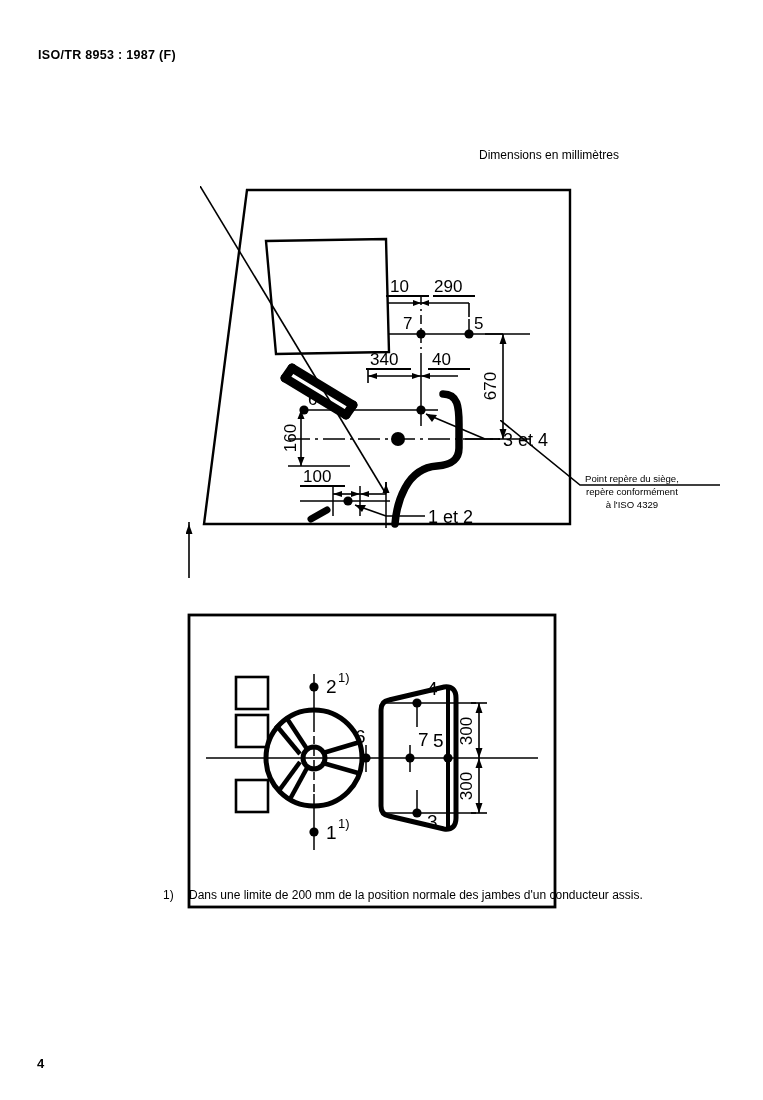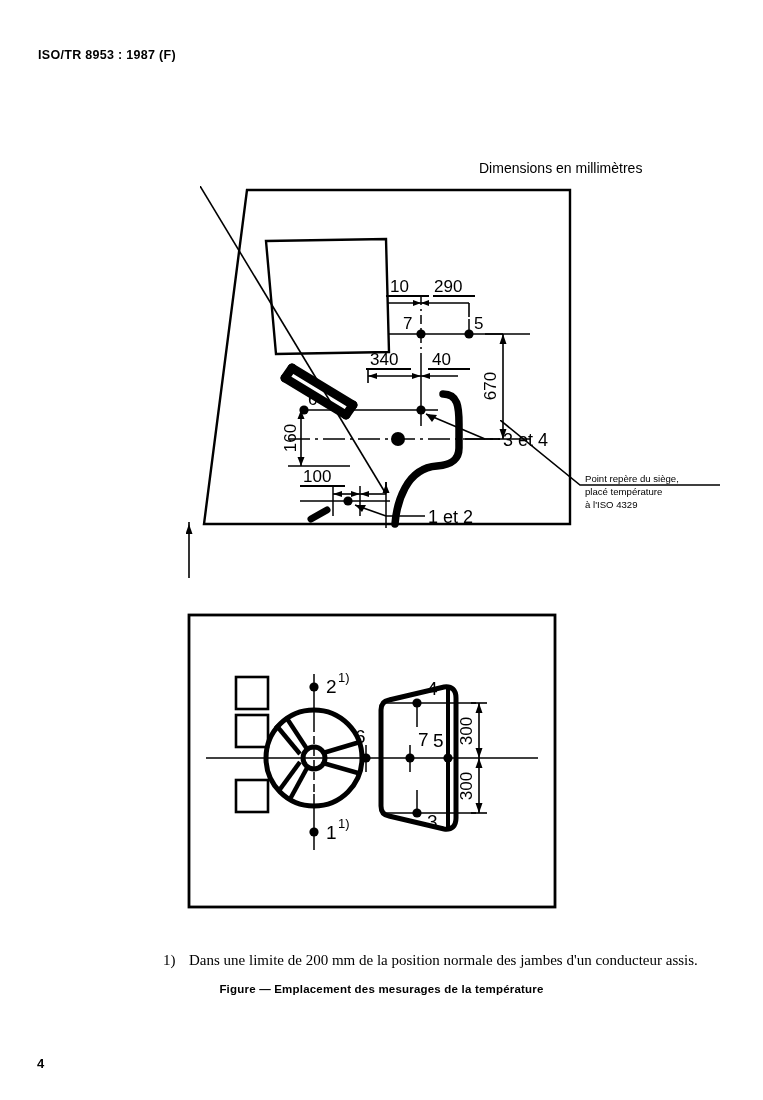--- a/index.html
+++ b/index.html
@@ -25,59 +25,58 @@
     top: 48px;
     font-size: 12.5px;
     font-weight: bold;
     letter-spacing: 0.3px;
     white-space: nowrap;
   }
 
   #dimensions-note {
     left: 479px;
     top: 148px;
-    font-size: 14px;
+    font-size: 12px;
     white-space: nowrap;
-    margin-top: 12px;
   }
 
   #side-view-wrap {
     left: 200px;
     top: 186px;
     width: 372px;
     height: 342px;
   }
   #plan-view-wrap {
     left: 186px;
     top: 612px;
     width: 372px;
     height: 298px;
   }
   #callout-wrap {
     left: 500px;
     top: 420px;
     width: 263px;
     height: 130px;
+    text-align: center;
   }
 
   .callout-text {
     position: absolute;
     left: 85px;
     top: 52px;
     font-size: 9.6px;
     line-height: 13.2px;
     white-space: nowrap;
   }
 
   #footnote {
     left: 163px;
-    top: 952px;
-    font-size: 15px;
+    top: 888px;
+    font-size: 12px;
     white-space: nowrap;
-    font-family: Liberation Serif, serif;
   }
   #footnote .fn-marker {
     display: inline-block;
     width: 26px;
   }
 
   #figure-caption {
     left: 0px;
     top: 983px;
     width: 763px;
@@ -261,21 +260,21 @@
       <text x="-8" y="32" font-size="17" transform="rotate(-90 -8 32)" text-anchor="middle">200</text>
     </svg>
   </div>
 
   <div class="abs" id="callout-wrap">
     <svg width="263" height="130" viewBox="0 0 263 130">
       <polyline points="0,0 80,65 263,65" fill="none" stroke="#000" stroke-width="1.6"></polyline>
     </svg>
     <div class="callout-text">
       <div>Point repère du siège,</div>
-      <div>placé température</div>
+      <div>repère conformément</div>
       <div>à l'ISO 4329</div>
     </div>
   </div>
 
   <div class="abs" id="plan-view-wrap">
     <svg width="372" height="298" viewBox="0 0 372 298">
 
       <rect x="3" y="3" width="366" height="292" fill="none" stroke="#000" stroke-width="2.8"></rect>
 
       <rect x="50" y="65" width="32" height="32" fill="none" stroke="#000" stroke-width="2.6"></rect>
@@ -362,20 +361,19 @@
         <line x1="285" y1="201" x2="301" y2="201" stroke="#000" stroke-width="1.6"></line>
         <text x="286" y="174" font-size="17" transform="rotate(-90 286 174)" text-anchor="middle">300</text>
       </g>
     </svg>
   </div>
 
   <div class="abs" id="footnote">
     <span class="fn-marker">1)</span><span>Dans une limite de 200 mm de la position normale des jambes d'un conducteur assis.</span>
   </div>
 
-  <div class="abs" id="figure-caption">Figure — Emplacement des mesurages de la température</div>
 
   <div class="abs" id="page-number">4</div>
 
   <div class="abs margin-dot" id="margin-dot-1"></div>
   <div class="abs margin-dot" id="margin-dot-2"></div>
 
 </div>
 
 </body></html>

